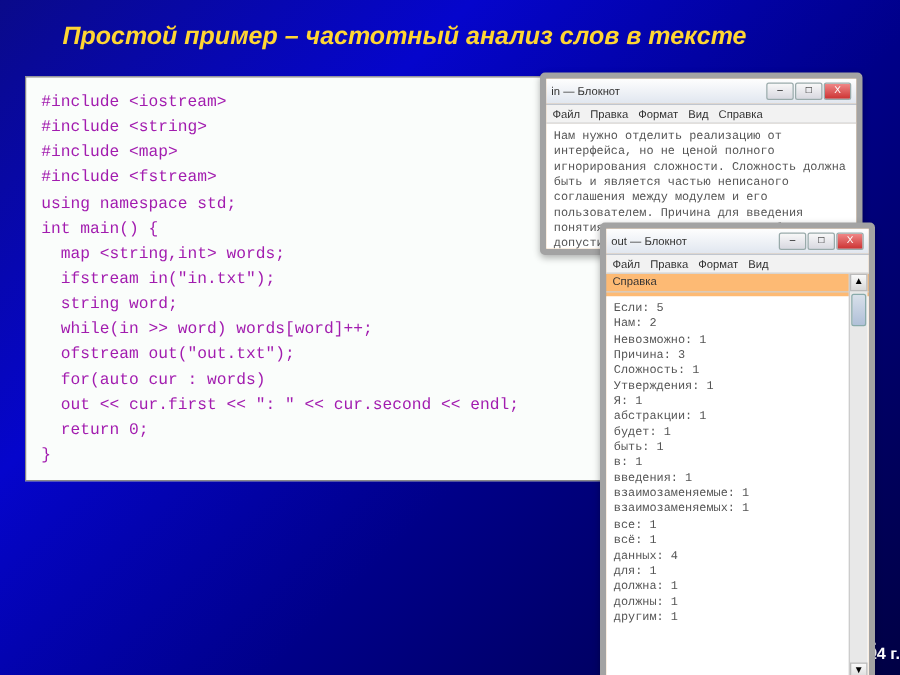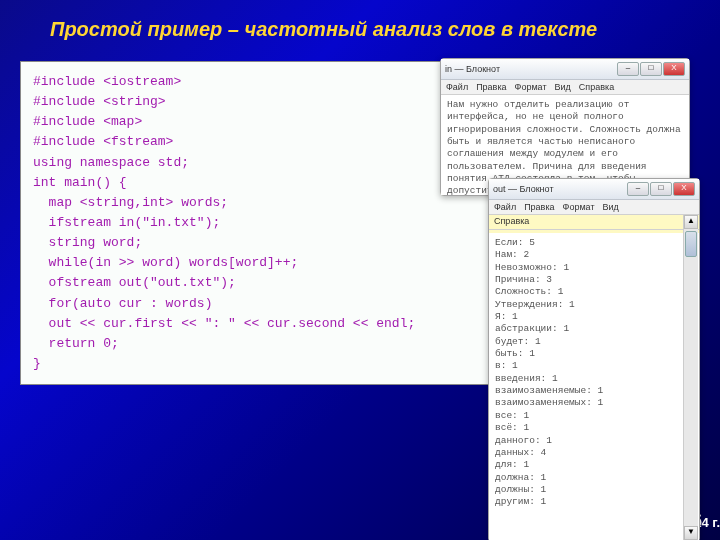--- a/index.html
+++ b/index.html
@@ -30,22 +30,22 @@
   .code-panel pre {
     margin: 0;
     font-family: Liberation Mono, monospace;
     font-size: 13px;
     line-height: 1.55;
     color: #a21caf;
     white-space: pre;
   }
   .win {
     position: absolute;
-    background: #fef9c3;
-    border: 1px solid #a3a3a3;
+    background: #fdba74;
+    border: 5px solid #a3a3a3;
     border-radius: 4px;
     box-shadow: 0 2px 6px rgba(0,0,0,0.3);
     font-size: 10px;
   }
   .win-titlebar {
     background: linear-gradient(#fefefe, #e0e6ef);
     padding: 2px 4px;
     display: flex;
     align-items: center;
     justify-content: space-between;
@@ -223,21 +223,20 @@
       <div>Я: 1</div>
       <div>абстракции: 1</div>
       <div>будет: 1</div>
       <div>быть: 1</div>
       <div>в: 1</div>
       <div>введения: 1</div>
       <div>взаимозаменяемые: 1</div>
       <div>взаимозаменяемых: 1</div>
       <div>все: 1</div>
       <div>всё: 1</div>
-      <div>данного: 1</div>
       <div>данных: 4</div>
       <div>для: 1</div>
       <div>должна: 1</div>
       <div>должны: 1</div>
       <div>другим: 1</div>
     </div>
   <div class="scroll-sim">
     <div class="arrow">▲</div>
     <div class="thumb"></div>
     <div class="arrow" style="position:absolute;bottom:0;left:0;right:0;">▼</div>

